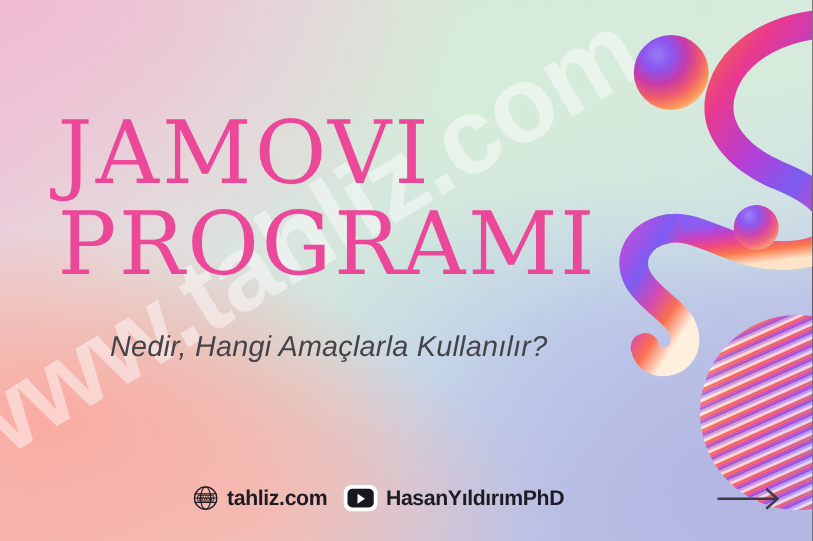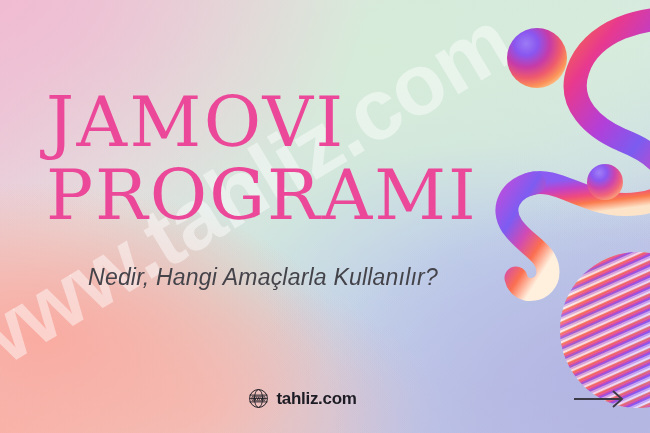--- a/index.html
+++ b/index.html
@@ -250,20 +250,28 @@
         <ellipse cx="12" cy="12" rx="4.6" ry="10.2" fill="none" stroke="#1d1c24" stroke-width="1"></ellipse>
         <line x1="1.8" y1="8.1" x2="22.2" y2="8.1" stroke="#1d1c24" stroke-width="1"></line>
         <line x1="1.8" y1="15.9" x2="22.2" y2="15.9" stroke="#1d1c24" stroke-width="1"></line>
         <line x1="1.8" y1="12" x2="22.2" y2="12" stroke="#1d1c24" stroke-width="0.9"></line>
         <rect x="4.6" y="9.4" width="14.8" height="5.2" rx="1.2" fill="none" stroke="#1d1c24" stroke-width="0.9"></rect>
         <text x="12" y="13.9" font-family="Liberation Sans, sans-serif" font-size="4.6" font-weight="700" text-anchor="middle" fill="#1d1c24">WWW</text>
       </svg>
       <span class="brand-label">tahliz.com</span>
     </div>
 
+    <div class="brand">
+      <span class="yt-badge">
+        <span class="yt-inner">
+            <span class="yt-tri"></span>
+          </span>
+      </span>
+      <span class="brand-label">HasanYıldırımPhD</span>
+    </div>
 
   </div>
 
   <svg class="arrow" viewBox="0 0 56 22">
     <line x1="2" y1="11" x2="50" y2="11" stroke="#3b3a46" stroke-width="1.9"></line>
     <polyline points="41,3 50,11 41,19" fill="none" stroke="#3b3a46" stroke-width="1.9"></polyline>
   </svg>
 
 </div>
 

